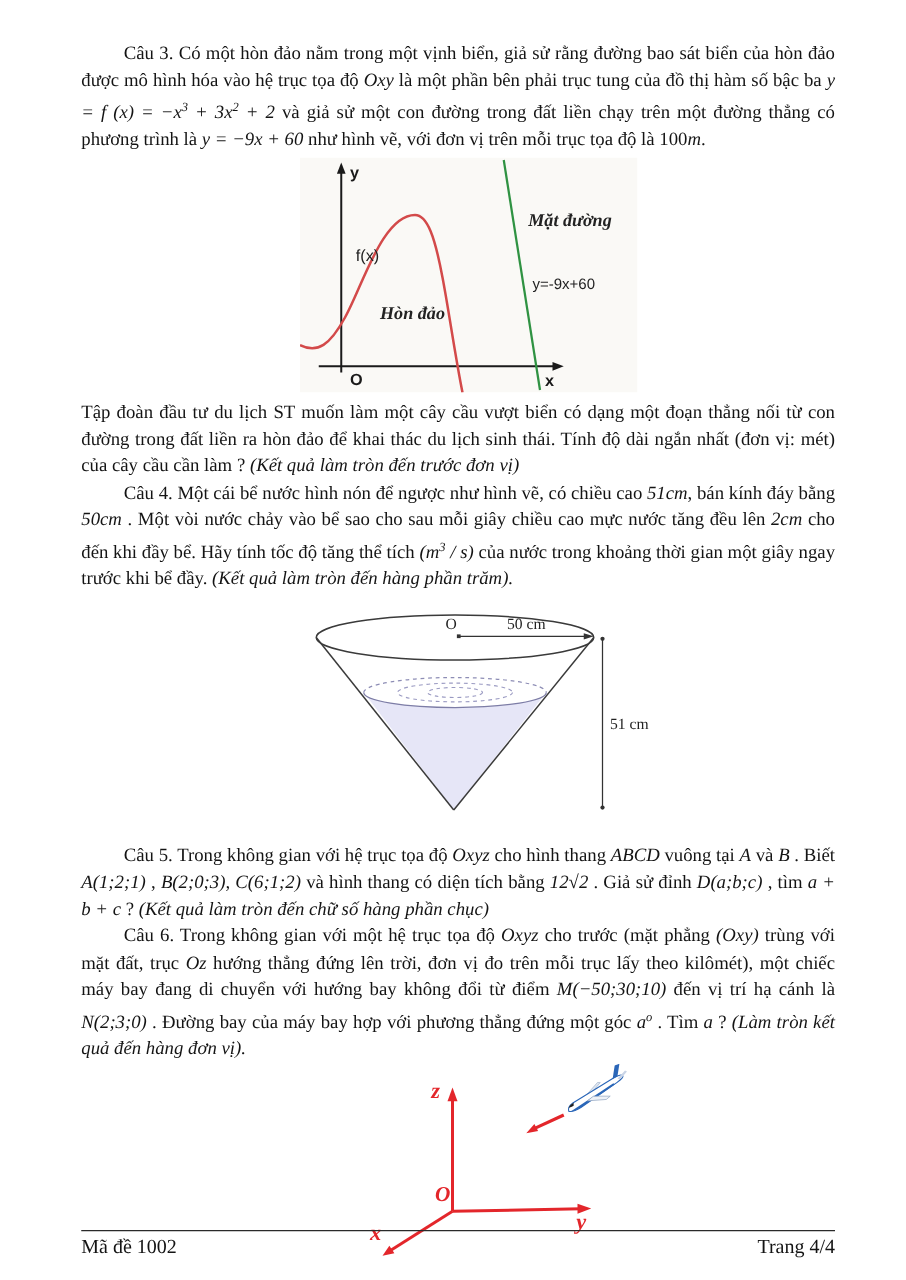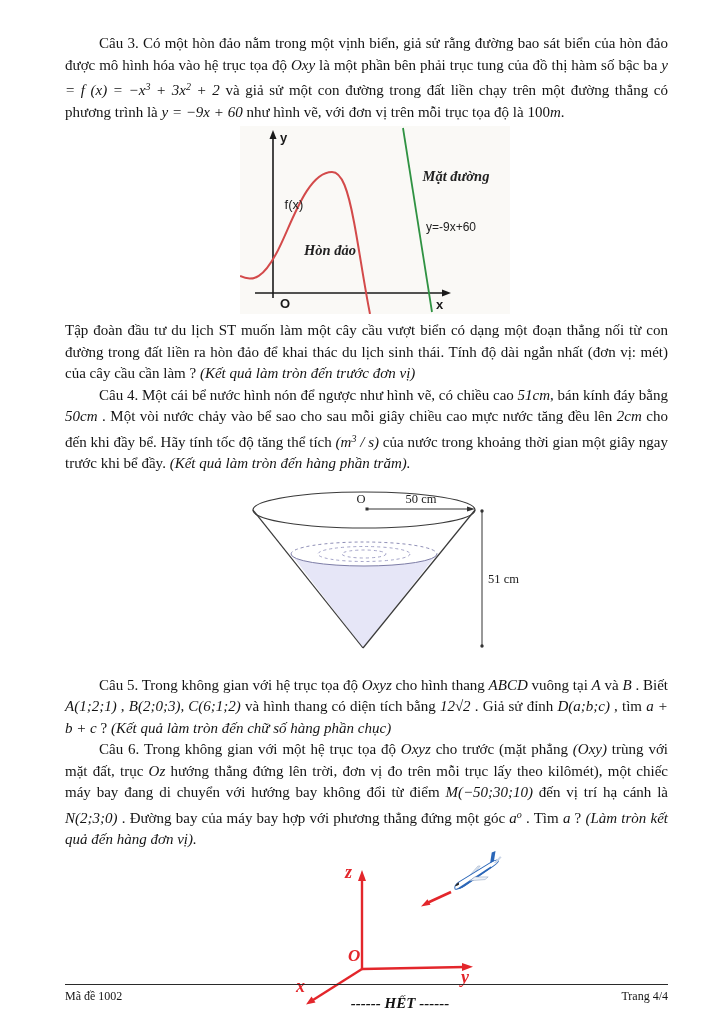--- a/index.html
+++ b/index.html
@@ -17,21 +17,21 @@
   .fig-graph{margin:3px 0 6px 175px;width:270px;height:188px;}
   .fig-cone{margin:2px 0 4px 180px;width:290px;height:194px;}
   .fig-axes{margin:0 0 0 220px;width:230px;height:160px;position:relative;}
   .end-marker{
     position:absolute;left:0;right:0;top:144px;text-align:center;
     font-weight:bold;font-style:italic;font-size:15px;color:#141414;
   }
   .footer{
     position:absolute;left:65px;right:57px;top:984px;
     border-top:1.5px solid #2a2a2a;display:flex;justify-content:space-between;
-    padding-top:4px;font-size:12px;
+    padding-top:4px;font-size:16px;
   }
   
   .lbl-sans{font-family:"Liberation Sans",sans-serif;}
   .lbl-serif{font-family:"Liberation Serif",serif;}
 </style>
 </head>
 <body>
 
 <div class="page">
 
@@ -117,21 +117,20 @@
         <path d="M 1 0.9 L 42 -3.4 L 42.5 -2 L 10 1.9 Q 3.5 2.4 1 0.9 Z" fill="#2a66b8"></path>
         <path d="M 1.2 -2.6 Q 3.5 -4.1 6.5 -4.2 L 5.5 -2 Q 3 -1.6 1.2 -2.6 Z" fill="#222222"></path>
         <polygon points="43,-6.6 49.5,-15.5 53.5,-15 47.5,-6.9" fill="#2a66b8"></polygon>
         <polygon points="46.5,-5 55,-8.2 56,-6.6 48.5,-3.8" fill="#c9d4e6"></polygon>
         <polygon points="17,-0.5 31,5.5 35,4.6 23,-1.6" fill="#edf1f7" stroke="#8fa3c0" stroke-width="0.5"></polygon>
       </g>
 
       <line x1="166" y1="41" x2="141" y2="52.5" stroke="#e3262b" stroke-width="2.6"></line>
       <polygon points="136,55.5 145.5,53.8 142.5,48.2" fill="#e3262b"></polygon>
     </svg>
-    <div class="end-marker">------ HẾT ------</div>
   </div>
 
   <div class="footer">
     <span>Mã đề 1002</span>
     <span>Trang 4/4</span>
   </div>
 
 </div>
 
 </body></html>

